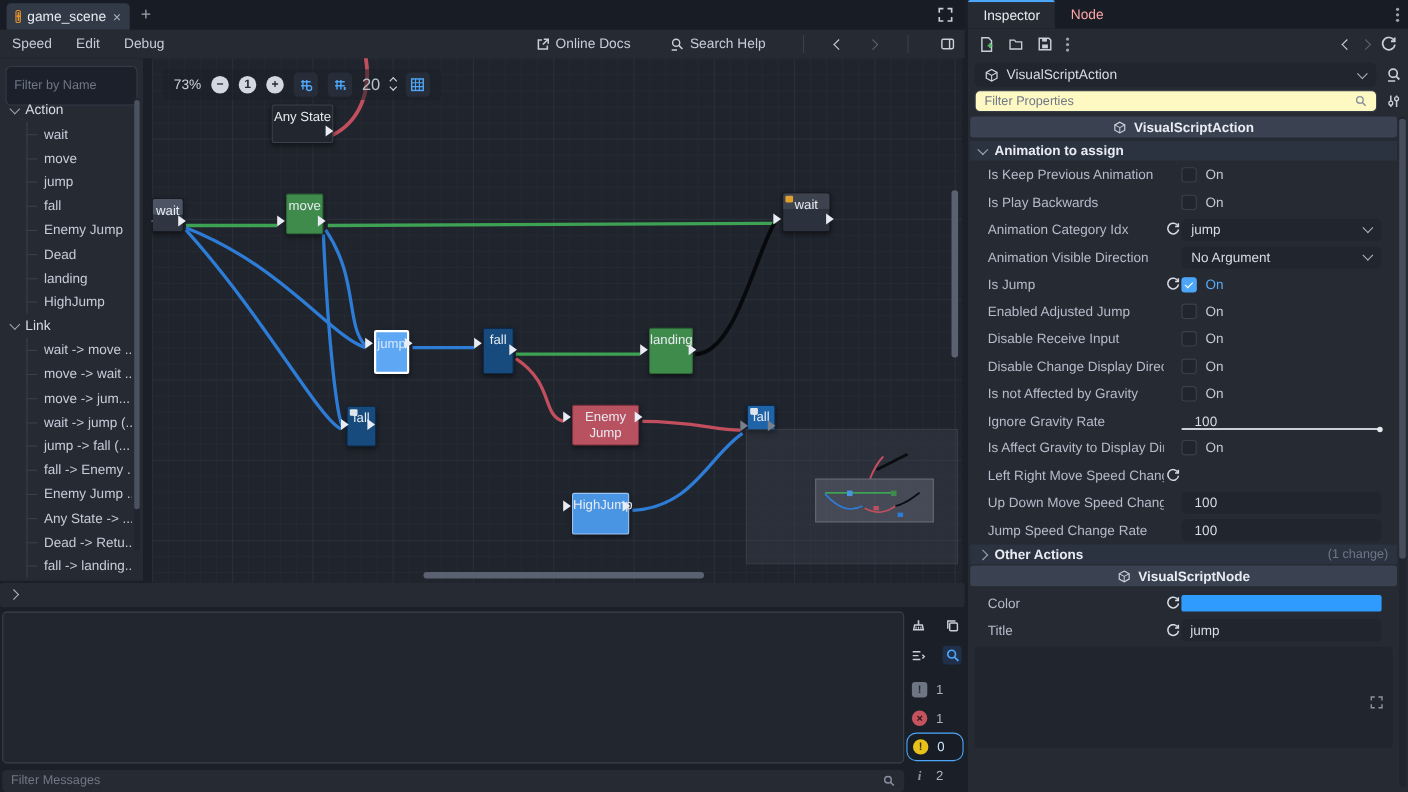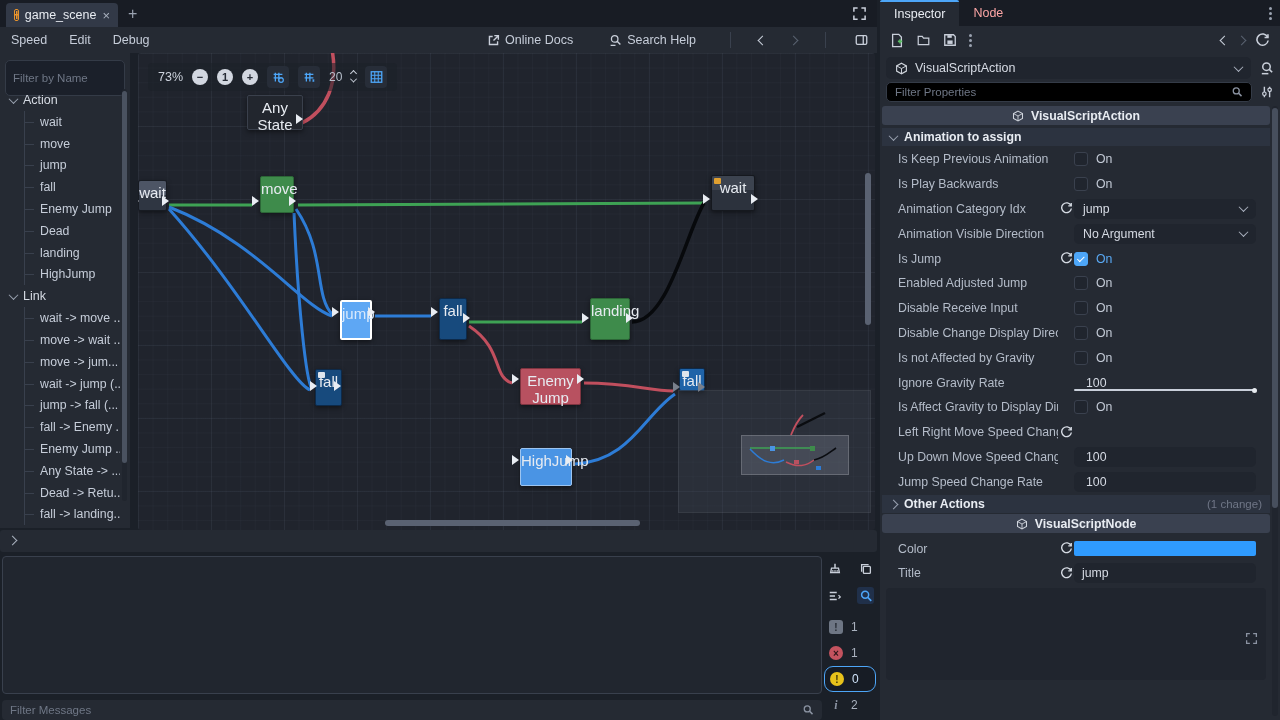--- a/index.html
+++ b/index.html
@@ -49,26 +49,26 @@
       linear-gradient(rgba(160,180,210,0.03) 1px, transparent 1px),
       linear-gradient(90deg, rgba(160,180,210,0.03) 1px, transparent 1px);
     background-size:73px 73px, 73px 73px, 14.6px 14.6px, 14.6px 14.6px; }
   .gtoolbar { position:absolute; left:10px; top:10px; height:28px; display:flex; align-items:center; gap:9px;
     background:rgba(28,32,40,0.55); padding:0 10px; border-radius:4px; z-index:5; }
   .gtoolbar .zoomtxt { color:#cdd3dd; font-size:12.5px; }
   .circle-btn { width:16px; height:16px; border-radius:50%; background:#d2d7e0; color:#262b35;
     display:flex; align-items:center; justify-content:center; font-size:11px; font-weight:bold; line-height:1; }
   .snap-btn { display:flex; align-items:center; justify-content:center; width:22px; height:22px;
     background:#272d38; border-radius:4px; }
-  .gtoolbar .stepval { color:#b9c1cd; font-size:12px; }
+  .gtoolbar .stepval { color:#b9c1cd; font-size:15px; }
   .spin { display:flex; flex-direction:column; gap:2px; align-items:center; }
 
   .edges { position:absolute; left:0; top:0; width:737px; height:477px; overflow:visible; z-index:1; }
   .gnode { position:absolute; border-radius:2px; z-index:2; box-shadow:0 2px 5px rgba(0,0,0,0.45); }
-  .gnode .ntitle { position:absolute; top:3px; left:0; right:0; text-align:center; font-size:15px; color:#e7ebf1; }
+  .gnode .ntitle { position:absolute; top:3px; left:0; right:0; text-align:center; font-size:12px; color:#e7ebf1; }
   .gnode .tstrip { position:absolute; left:0; top:0; right:0; height:14px; border-radius:2px 2px 0 0; }
   .gnode .badge { position:absolute; left:2px; top:2px; width:7px; height:6px; border-radius:1px; }
   .port { position:absolute; width:0; height:0; border-top:5px solid transparent; border-bottom:5px solid transparent;
     border-left:7px solid #e9edf3; z-index:3; }
   .port.dim { border-left-color:#79808c; }
 
   .minimap { position:absolute; left:540px; top:337px; width:193px; height:123px;
     background:rgba(78,86,100,0.22); border:1px solid rgba(255,255,255,0.06); z-index:4; }
   .mm-view { position:absolute; left:62px; top:44px; width:108px; height:40px;
     background:rgba(140,148,160,0.28); border:1px solid rgba(255,255,255,0.18); }
@@ -115,21 +115,21 @@
   .chev.down { transform:rotate(45deg) translate(-1px,-1px); }
   .chev.right { transform:rotate(-45deg); }
   .chev.left { transform:rotate(135deg); }
   .chev.dimmed { color:#5a6270; }
 
   .obj-row { position:absolute; left:6px; top:57px; width:388px; height:22px; display:flex; align-items:center; gap:8px; }
   .obj-select { flex:1; height:22px; background:#20252e; border-radius:5px; display:flex; align-items:center;
     gap:7px; padding:0 9px; color:#d6dbe4; font-size:12.5px; }
   .obj-select .chev { margin-left:auto; color:#aab2bf; }
   .filter-row { position:absolute; left:6px; top:82px; width:388px; height:20px; display:flex; align-items:center; gap:8px; }
-  .filter-props { flex:1; height:20px; background:#000000; border:1px solid #343b47; border-radius:5px;
+  .filter-props { flex:1; height:20px; background:#fef9c3; border:1px solid #343b47; border-radius:5px;
     display:flex; align-items:center; padding:0 8px; color:#6f7786; font-size:11.5px; }
   .filter-props .mag { margin-left:auto; }
 
   .props { position:absolute; left:2px; top:106px; width:388px; }
   .cat-header { height:19px; background:#3a4150; border-radius:3px; display:flex; align-items:center;
     justify-content:center; gap:7px; color:#e8ecf2; font-weight:bold; font-size:12.3px; margin-bottom:3px; }
   .sec-header { height:18px; background:#2c3340; display:flex; align-items:center; gap:7px; padding-left:8px;
     color:#e8ecf2; font-weight:bold; font-size:12.3px; margin:1px 0; }
   .sec-header .badge-txt { margin-left:auto; padding-right:8px; color:#6f7686; font-weight:normal; font-size:11.5px; }
   .prop-row { position:relative; height:24.8px; display:flex; align-items:center; }

